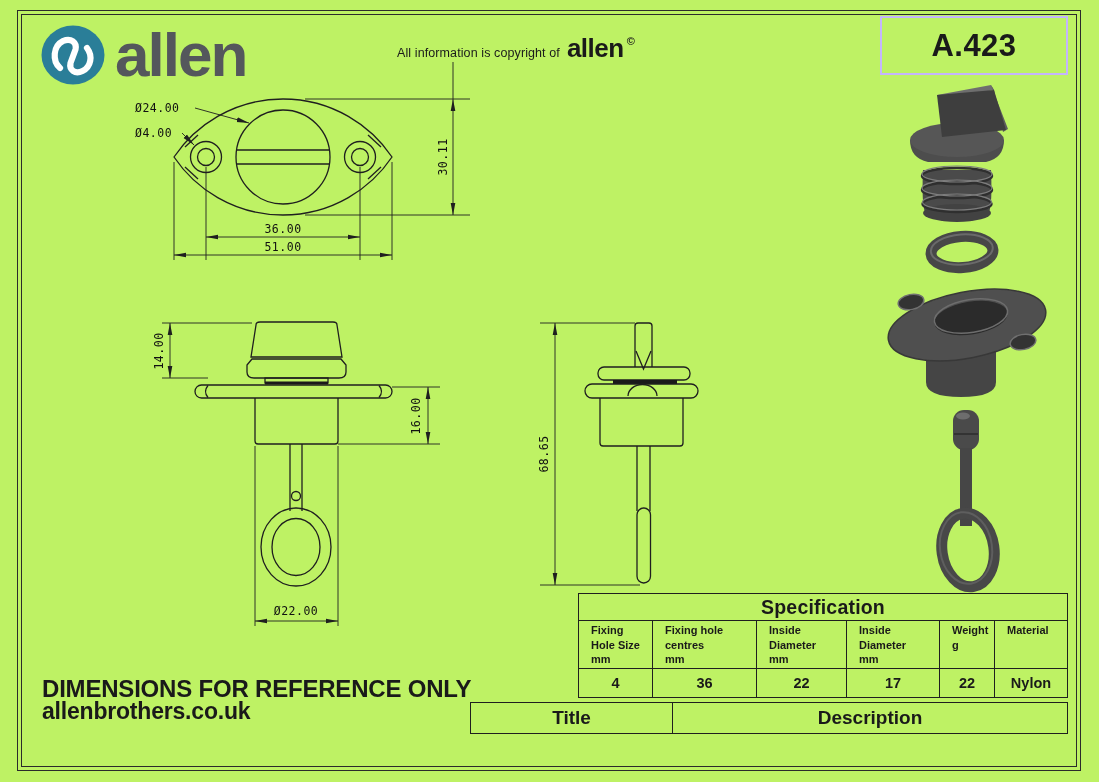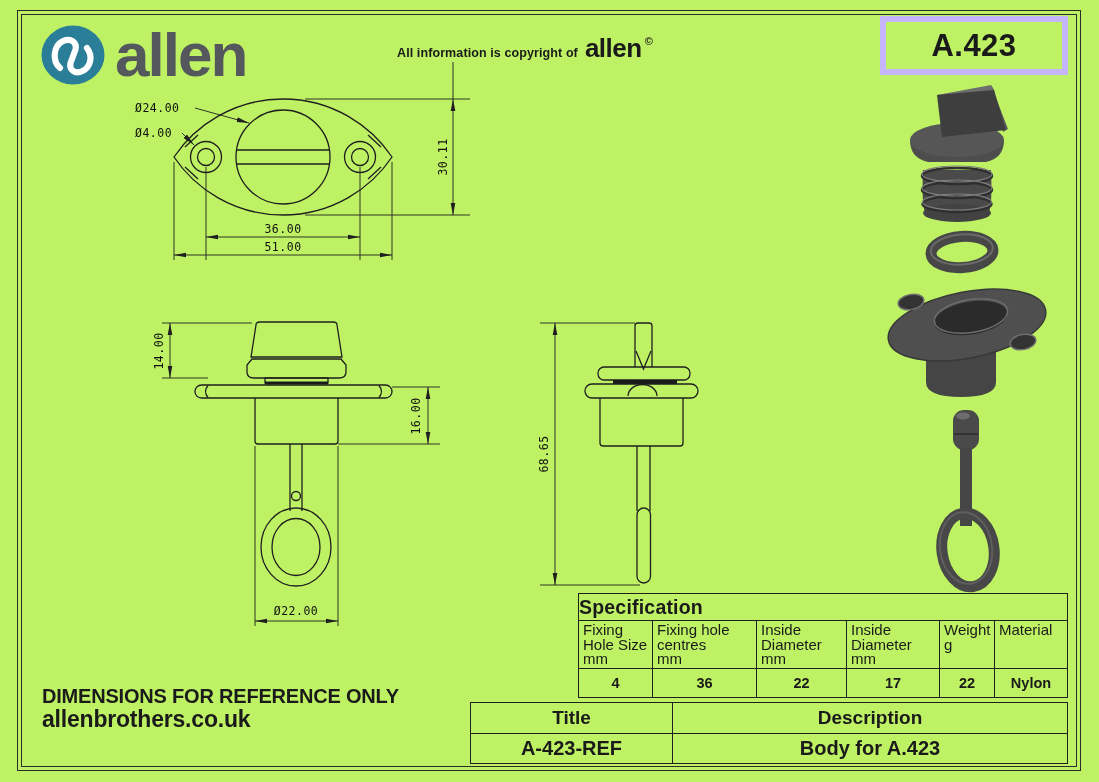--- a/index.html
+++ b/index.html
@@ -9,44 +9,44 @@
   .abs { position:absolute; }
 
   
   .frame-outer { left:17px; top:10px; width:1064px; height:761px; border:1.5px solid #2b2b2b; }
   .frame-inner { left:21px; top:14px; width:1056px; height:753px; border:1.5px solid #2b2b2b; }
 
   
   .logo-wrap { left:40px; top:21px; display:flex; align-items:center; }
   .logo-text { font-size:62px; font-weight:700; color:#54575c; letter-spacing:-2px; line-height:68px; margin-left:9px; }
   .copyright { left:397px; top:33px; display:flex; align-items:baseline; white-space:nowrap; }
-  .copyright .pre { font-size:12.5px; font-weight:700; letter-spacing:0.1px; }
+  .copyright .pre { font-size:12.5px; font-weight:400; letter-spacing:0.1px; }
   .copyright .brand { font-size:26px; font-weight:700; margin-left:7px; letter-spacing:-0.5px; }
   .copyright .sym { font-size:11px; font-weight:700; position:relative; top:-12px; margin-left:3px; }
-  .part-box { left:880px; top:16px; width:188px; height:59px; border:6px solid #c4b5fd;
+  .part-box { left:880px; top:16px; width:188px; height:59px; border:2px solid #c4b5fd;
               display:flex; align-items:center; justify-content:center;
               font-size:31px; font-weight:700; letter-spacing:0.5px; }
 
   
   table { border-collapse:collapse; table-layout:fixed; }
   td { border:1.6px solid #1f1f1f; vertical-align:top; overflow:hidden; }
   .spec-table { left:578px; top:593px; }
   .spec-table table { width:489px; }
-  .spec-cap { height:27px; font-size:19.5px; font-weight:700; letter-spacing:0.2px; vertical-align:middle; }
-  .spec-head td { height:48px; font-size:15px; font-weight:400; line-height:14.5px; padding:2px 2px 0 4px; }
+  .spec-cap { height:27px; text-align:center; font-size:19.5px; font-weight:700; letter-spacing:0.2px; vertical-align:middle; }
+  .spec-head td { height:48px; font-size:11px; font-weight:700; line-height:14.5px; padding:2px 2px 0 12px; }
   .spec-vals td { height:29px; text-align:center; vertical-align:middle; font-size:14.5px; font-weight:700; }
   .title-table { left:470px; top:702px; }
   .title-table table { width:597px; }
   .title-table td { text-align:center; vertical-align:middle; font-weight:700; }
   .tt-head td { height:31px; font-size:19px; }
   .tt-vals td { height:30px; font-size:20px; }
 
   
   .footer { left:42px; top:677px; line-height:23px; font-weight:700; white-space:nowrap; }
-  .footer .l1 { font-size:20px; letter-spacing:-0.2px;margin-top:8px; }
+  .footer .l1 { font-size:24px; letter-spacing:-0.2px; }
   .footer .l2, .footer .l3 { font-size:23px; letter-spacing:-0.2px; }
 
   
   .drawings-svg { left:40px; top:55px; }
   .renders-svg  { left:858px; top:80px; }
   svg text.dim { font-family:"DejaVu Sans Mono", monospace; font-size:11.5px; fill:#111; letter-spacing:0.5px; }
 </style>
 </head>
 <body>
 
@@ -269,24 +269,20 @@
     <table>
       <colgroup>
           <col style="width:202px">
           <col style="width:395px">
         </colgroup>
       <tbody>
           <tr class="tt-head">
         <td>Title</td>
         <td>Description</td>
       </tr>
-      <tr class="tt-vals">
-        <td>A-423-REF</td>
-        <td>Body for A.423</td>
-      </tr>
     </tbody>
       </table>
   </div>
 
   <div class="abs footer">
     <div class="l1">DIMENSIONS FOR REFERENCE ONLY</div>
     <div class="l2">allenbrothers.co.uk</div>
   </div>
 
 </div>

